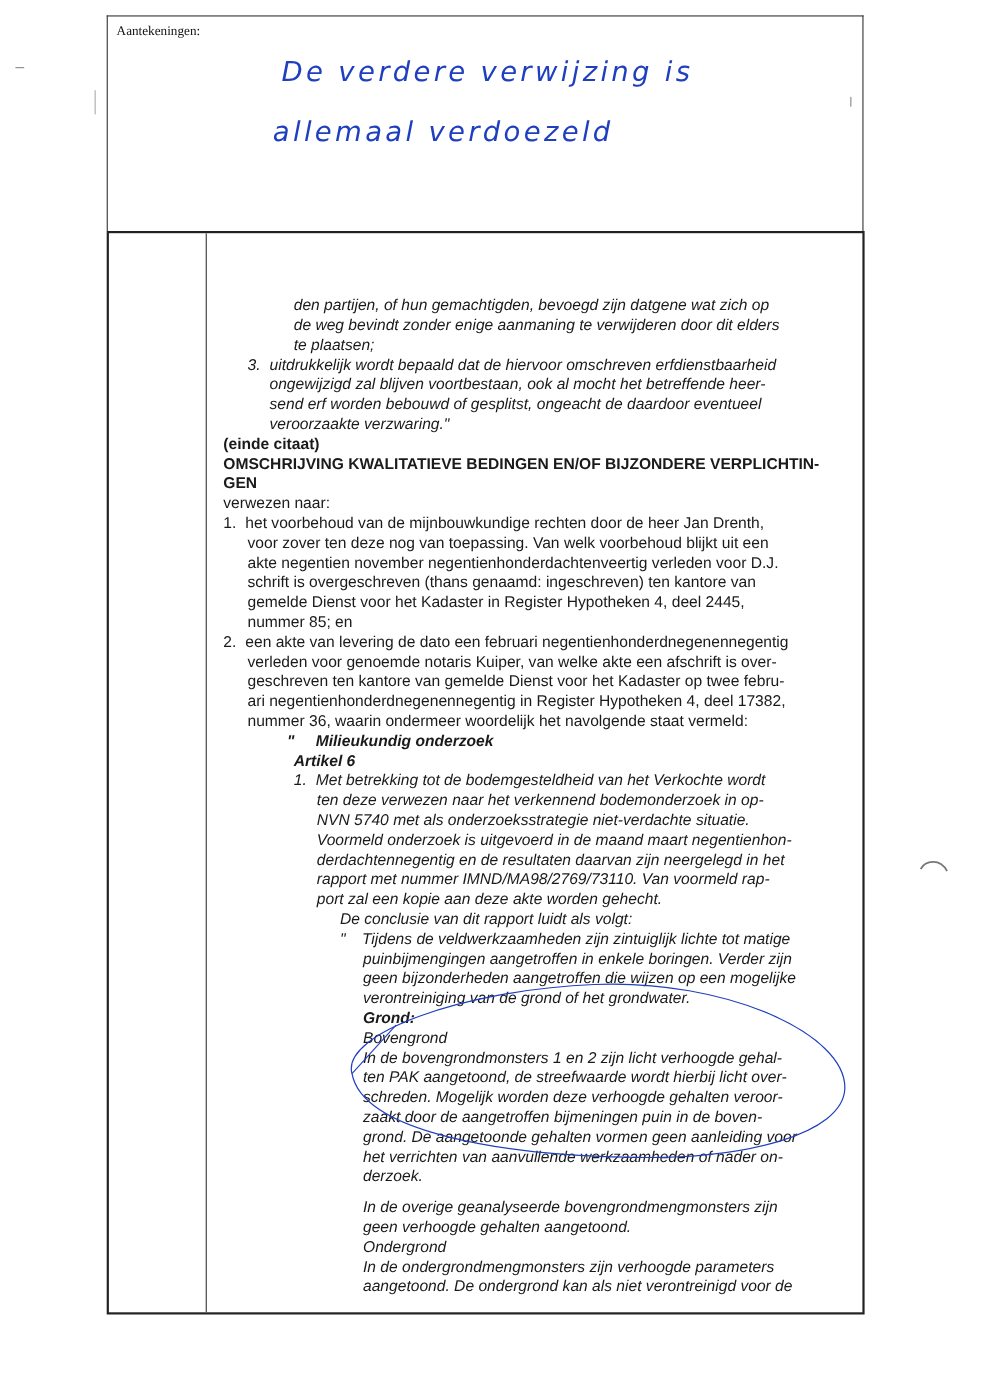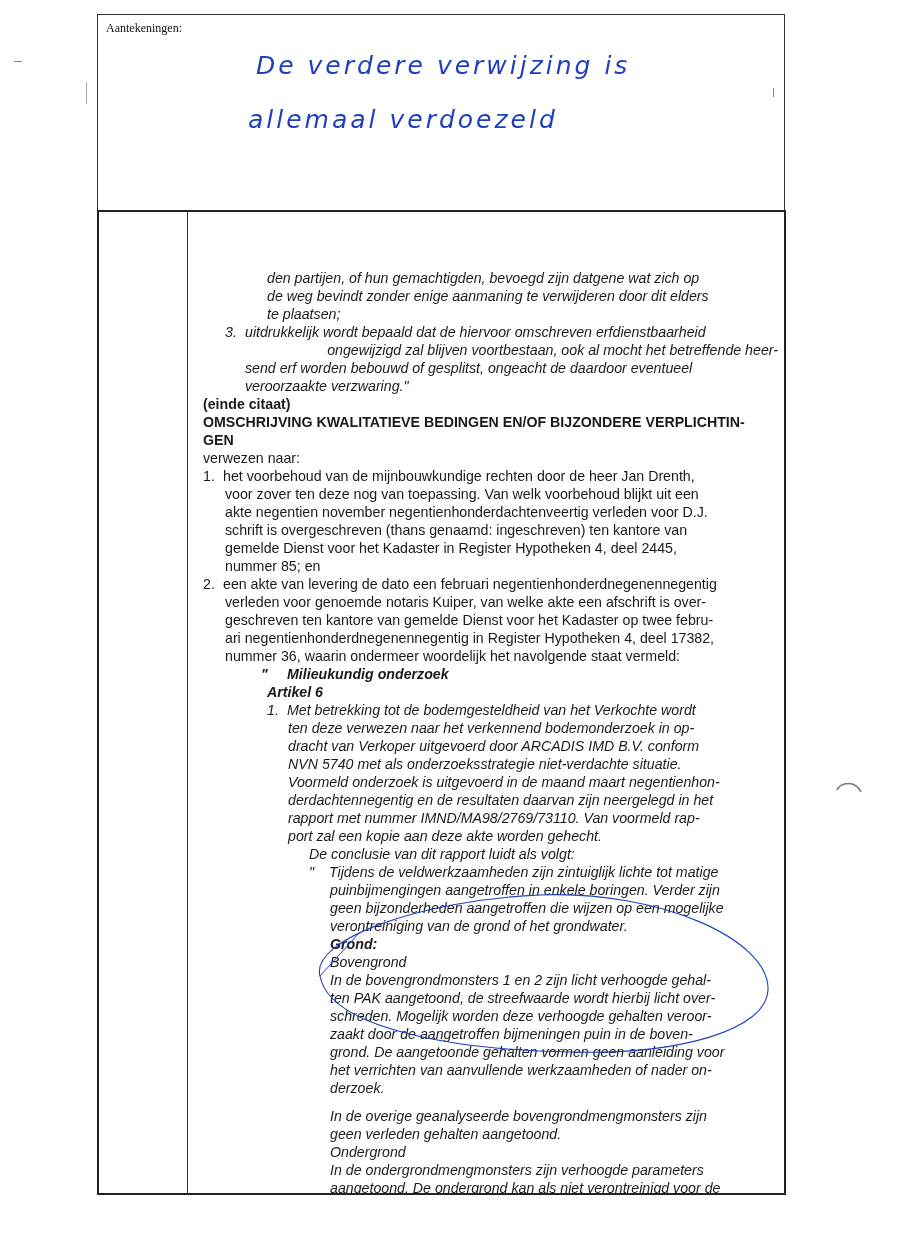--- a/index.html
+++ b/index.html
@@ -32,21 +32,21 @@
   <span class="handwriting hw2">allemaal verdoezeld</span>
 </div>
 
 <div class="main-box">
   <div class="col-divider"></div>
   <div class="content" id="content">
       <div class="line it" style="padding-left: 64px; margin-top: 37px;"><span>den partijen, of hun gemachtigden, bevoegd zijn datgene wat zich op</span></div>
       <div class="line it" style="padding-left: 64px;"><span>de weg bevindt zonder enige aanmaning te verwijderen door dit elders</span></div>
       <div class="line it" style="padding-left: 64px;"><span>te plaatsen;</span></div>
       <div class="line it" style="padding-left: 22px;"><span class="num">3.</span><span>uitdrukkelijk wordt bepaald dat de hiervoor omschreven erfdienstbaarheid</span></div>
-      <div class="line it" style="padding-left: 42px; text-align: right;"><span>ongewijzigd zal blijven voortbestaan, ook al mocht het betreffende heer-</span></div>
+      <div class="line it" style="padding-left: 42px;"><span>ongewijzigd zal blijven voortbestaan, ook al mocht het betreffende heer-</span></div>
       <div class="line it" style="padding-left: 42px;"><span>send erf worden bebouwd of gesplitst, ongeacht de daardoor eventueel</span></div>
       <div class="line it" style="padding-left: 42px;"><span>veroorzaakte verzwaring."</span></div>
       <div class="line b" style="padding-left: 0px;"><span>(einde citaat)</span></div>
       <div class="line b" style="padding-left: 0px;"><span>OMSCHRIJVING KWALITATIEVE BEDINGEN EN/OF BIJZONDERE VERPLICHTIN-</span></div>
       <div class="line b" style="padding-left: 0px;"><span>GEN</span></div>
       <div class="line " style="padding-left: 0px;"><span>verwezen naar:</span></div>
       <div class="line " style="padding-left: 0px;"><span class="num">1.</span><span>het voorbehoud van de mijnbouwkundige rechten door de heer Jan Drenth,</span></div>
       <div class="line " style="padding-left: 22px;"><span>voor zover ten deze nog van toepassing. Van welk voorbehoud blijkt uit een</span></div>
       <div class="line " style="padding-left: 22px;"><span>akte negentien november negentienhonderdachtenveertig verleden voor D.J.</span></div>
       <div class="line " style="padding-left: 22px;"><span>schrift is overgeschreven (thans genaamd: ingeschreven) ten kantore van</span></div>
@@ -54,42 +54,41 @@
       <div class="line " style="padding-left: 22px;"><span>nummer 85; en</span></div>
       <div class="line " style="padding-left: 0px;"><span class="num">2.</span><span>een akte van levering de dato een februari negentienhonderdnegenennegentig</span></div>
       <div class="line " style="padding-left: 22px;"><span>verleden voor genoemde notaris Kuiper, van welke akte een afschrift is over-</span></div>
       <div class="line " style="padding-left: 22px;"><span>geschreven ten kantore van gemelde Dienst voor het Kadaster op twee febru-</span></div>
       <div class="line " style="padding-left: 22px;"><span>ari negentienhonderdnegenennegentig in Register Hypotheken 4, deel 17382,</span></div>
       <div class="line " style="padding-left: 22px;"><span>nummer 36, waarin ondermeer woordelijk het navolgende staat vermeld:</span></div>
       <div class="line it b" style="padding-left: 58px;"><span class="num" style="width: 26px;">"</span><span>Milieukundig onderzoek</span></div>
       <div class="line it b" style="padding-left: 64px;"><span>Artikel 6</span></div>
       <div class="line it" style="padding-left: 64px;"><span class="num">1.</span><span>Met betrekking tot de bodemgesteldheid van het Verkochte wordt</span></div>
       <div class="line it" style="padding-left: 85px;"><span>ten deze verwezen naar het verkennend bodemonderzoek in op-</span></div>
-      <div class="line it" style="padding-left: 85px;"><span>dracht van Verkoper uitgevoerd door ARCADIS IMD B.V. conform</span></div>
       <div class="line it" style="padding-left: 85px;"><span>NVN 5740 met als onderzoeksstrategie niet-verdachte situatie.</span></div>
       <div class="line it" style="padding-left: 85px;"><span>Voormeld onderzoek is uitgevoerd in de maand maart negentienhon-</span></div>
       <div class="line it" style="padding-left: 85px;"><span>derdachtennegentig en de resultaten daarvan zijn neergelegd in het</span></div>
       <div class="line it" style="padding-left: 85px;"><span>rapport met nummer IMND/MA98/2769/73110. Van voormeld rap-</span></div>
       <div class="line it" style="padding-left: 85px;"><span>port zal een kopie aan deze akte worden gehecht.</span></div>
       <div class="line it" style="padding-left: 106px;"><span>De conclusie van dit rapport luidt als volgt:</span></div>
       <div class="line it" style="padding-left: 106px;"><span class="num">"</span><span>Tijdens de veldwerkzaamheden zijn zintuiglijk lichte tot matige</span></div>
       <div class="line it" style="padding-left: 127px;"><span>puinbijmengingen aangetroffen in enkele boringen. Verder zijn</span></div>
       <div class="line it" style="padding-left: 127px;"><span>geen bijzonderheden aangetroffen die wijzen op een mogelijke</span></div>
       <div class="line it" style="padding-left: 127px;"><span>verontreiniging van de grond of het grondwater.</span></div>
       <div class="line it b" style="padding-left: 127px;"><span>Grond:</span></div>
       <div class="line it" style="padding-left: 127px;"><span>Bovengrond</span></div>
       <div class="line it" style="padding-left: 127px;"><span>In de bovengrondmonsters 1 en 2 zijn licht verhoogde gehal-</span></div>
       <div class="line it" style="padding-left: 127px;"><span>ten PAK aangetoond, de streefwaarde wordt hierbij licht over-</span></div>
       <div class="line it" style="padding-left: 127px;"><span>schreden. Mogelijk worden deze verhoogde gehalten veroor-</span></div>
       <div class="line it" style="padding-left: 127px;"><span>zaakt door de aangetroffen bijmeningen puin in de boven-</span></div>
       <div class="line it" style="padding-left: 127px;"><span>grond. De aangetoonde gehalten vormen geen aanleiding voor</span></div>
       <div class="line it" style="padding-left: 127px;"><span>het verrichten van aanvullende werkzaamheden of nader on-</span></div>
       <div class="line it" style="padding-left: 127px;"><span>derzoek.</span></div>
       <div class="line it" style="padding-left: 127px; margin-top: 10px;"><span>In de overige geanalyseerde bovengrondmengmonsters zijn</span></div>
-      <div class="line it" style="padding-left: 127px;"><span>geen verleden gehalten aangetoond.</span></div>
+      <div class="line it" style="padding-left: 127px;"><span>geen verhoogde gehalten aangetoond.</span></div>
       <div class="line it" style="padding-left: 127px;"><span>Ondergrond</span></div>
       <div class="line it" style="padding-left: 127px;"><span>In de ondergrondmengmonsters zijn verhoogde parameters</span></div>
       <div class="line it" style="padding-left: 127px;"><span>aangetoond. De ondergrond kan als niet verontreinigd voor de</span></div>
     </div>
 </div>
 
 <svg class="annotation-ellipse" style="left:300px; top:880px;" width="490" height="180" viewBox="0 0 490 180">
   <path d="M20 96 C 10 60, 120 20, 240 15 C 360 10, 470 60, 468 110 C 466 150, 380 175, 270 172 C 160 170, 30 150, 20 96 Z" fill="none" stroke="#1f3fbf" stroke-width="1.1"></path>
   <path d="M20 96 L 60 52" fill="none" stroke="#1f3fbf" stroke-width="1"></path>
 </svg>

